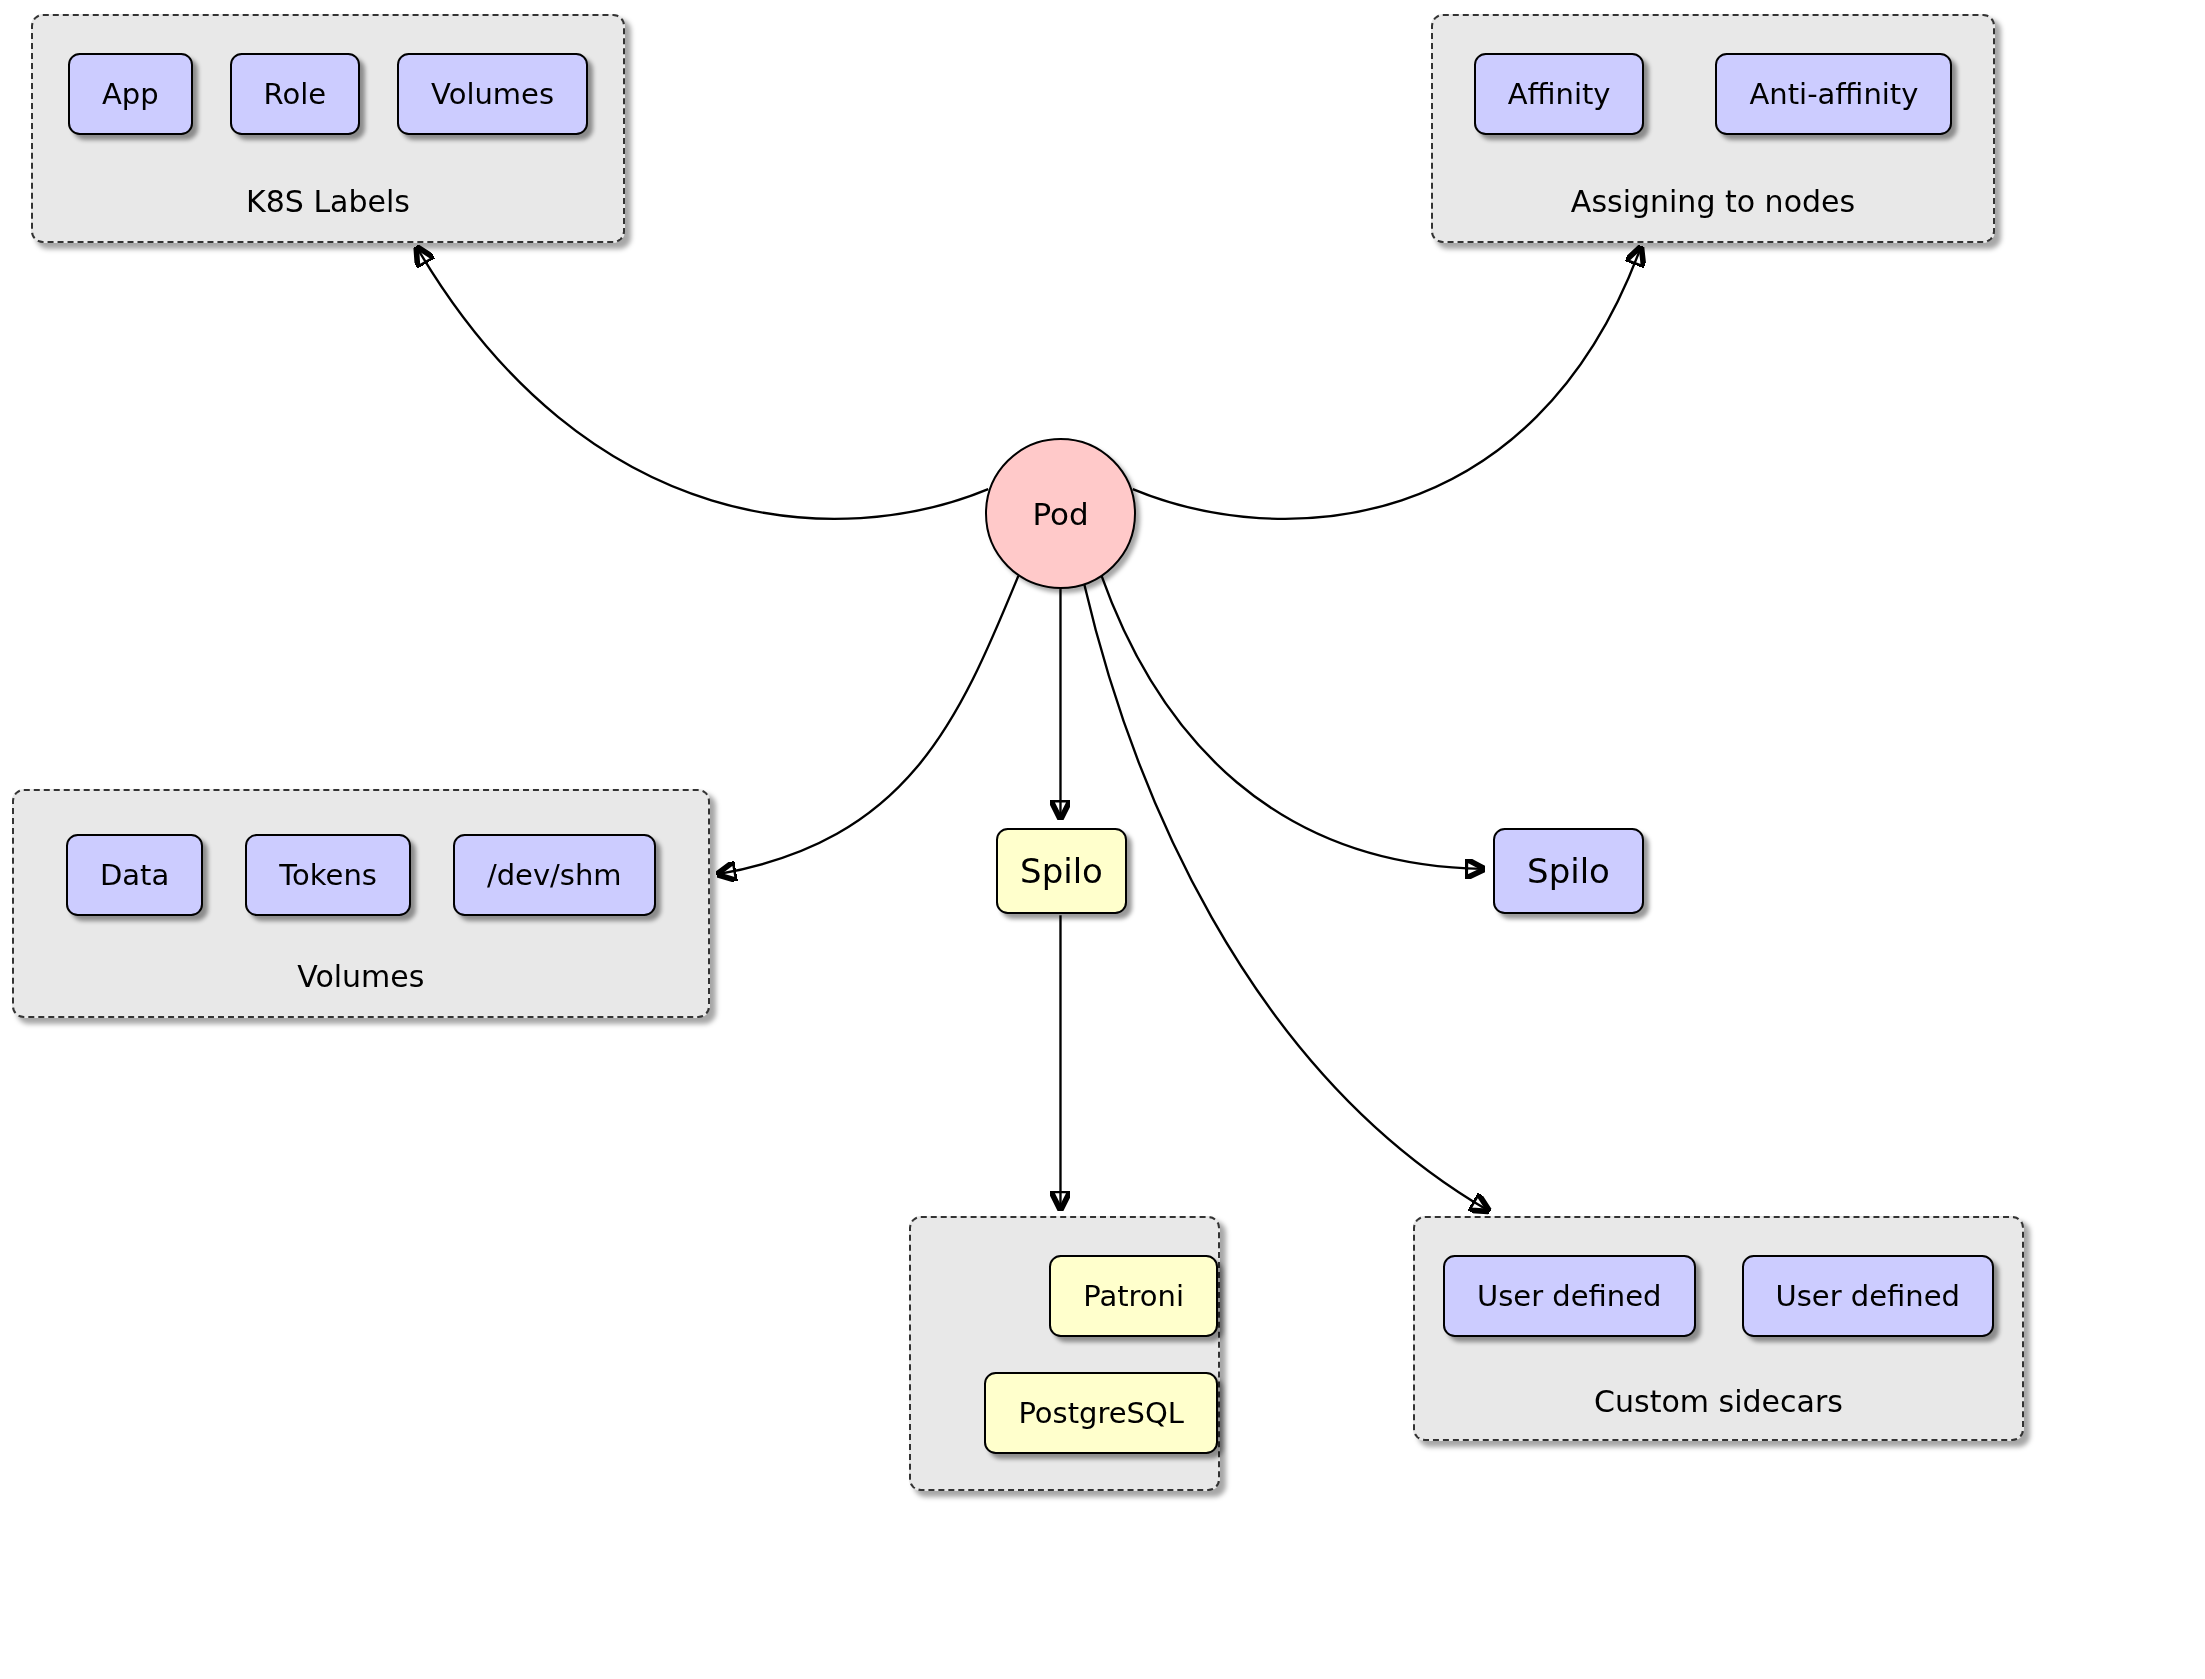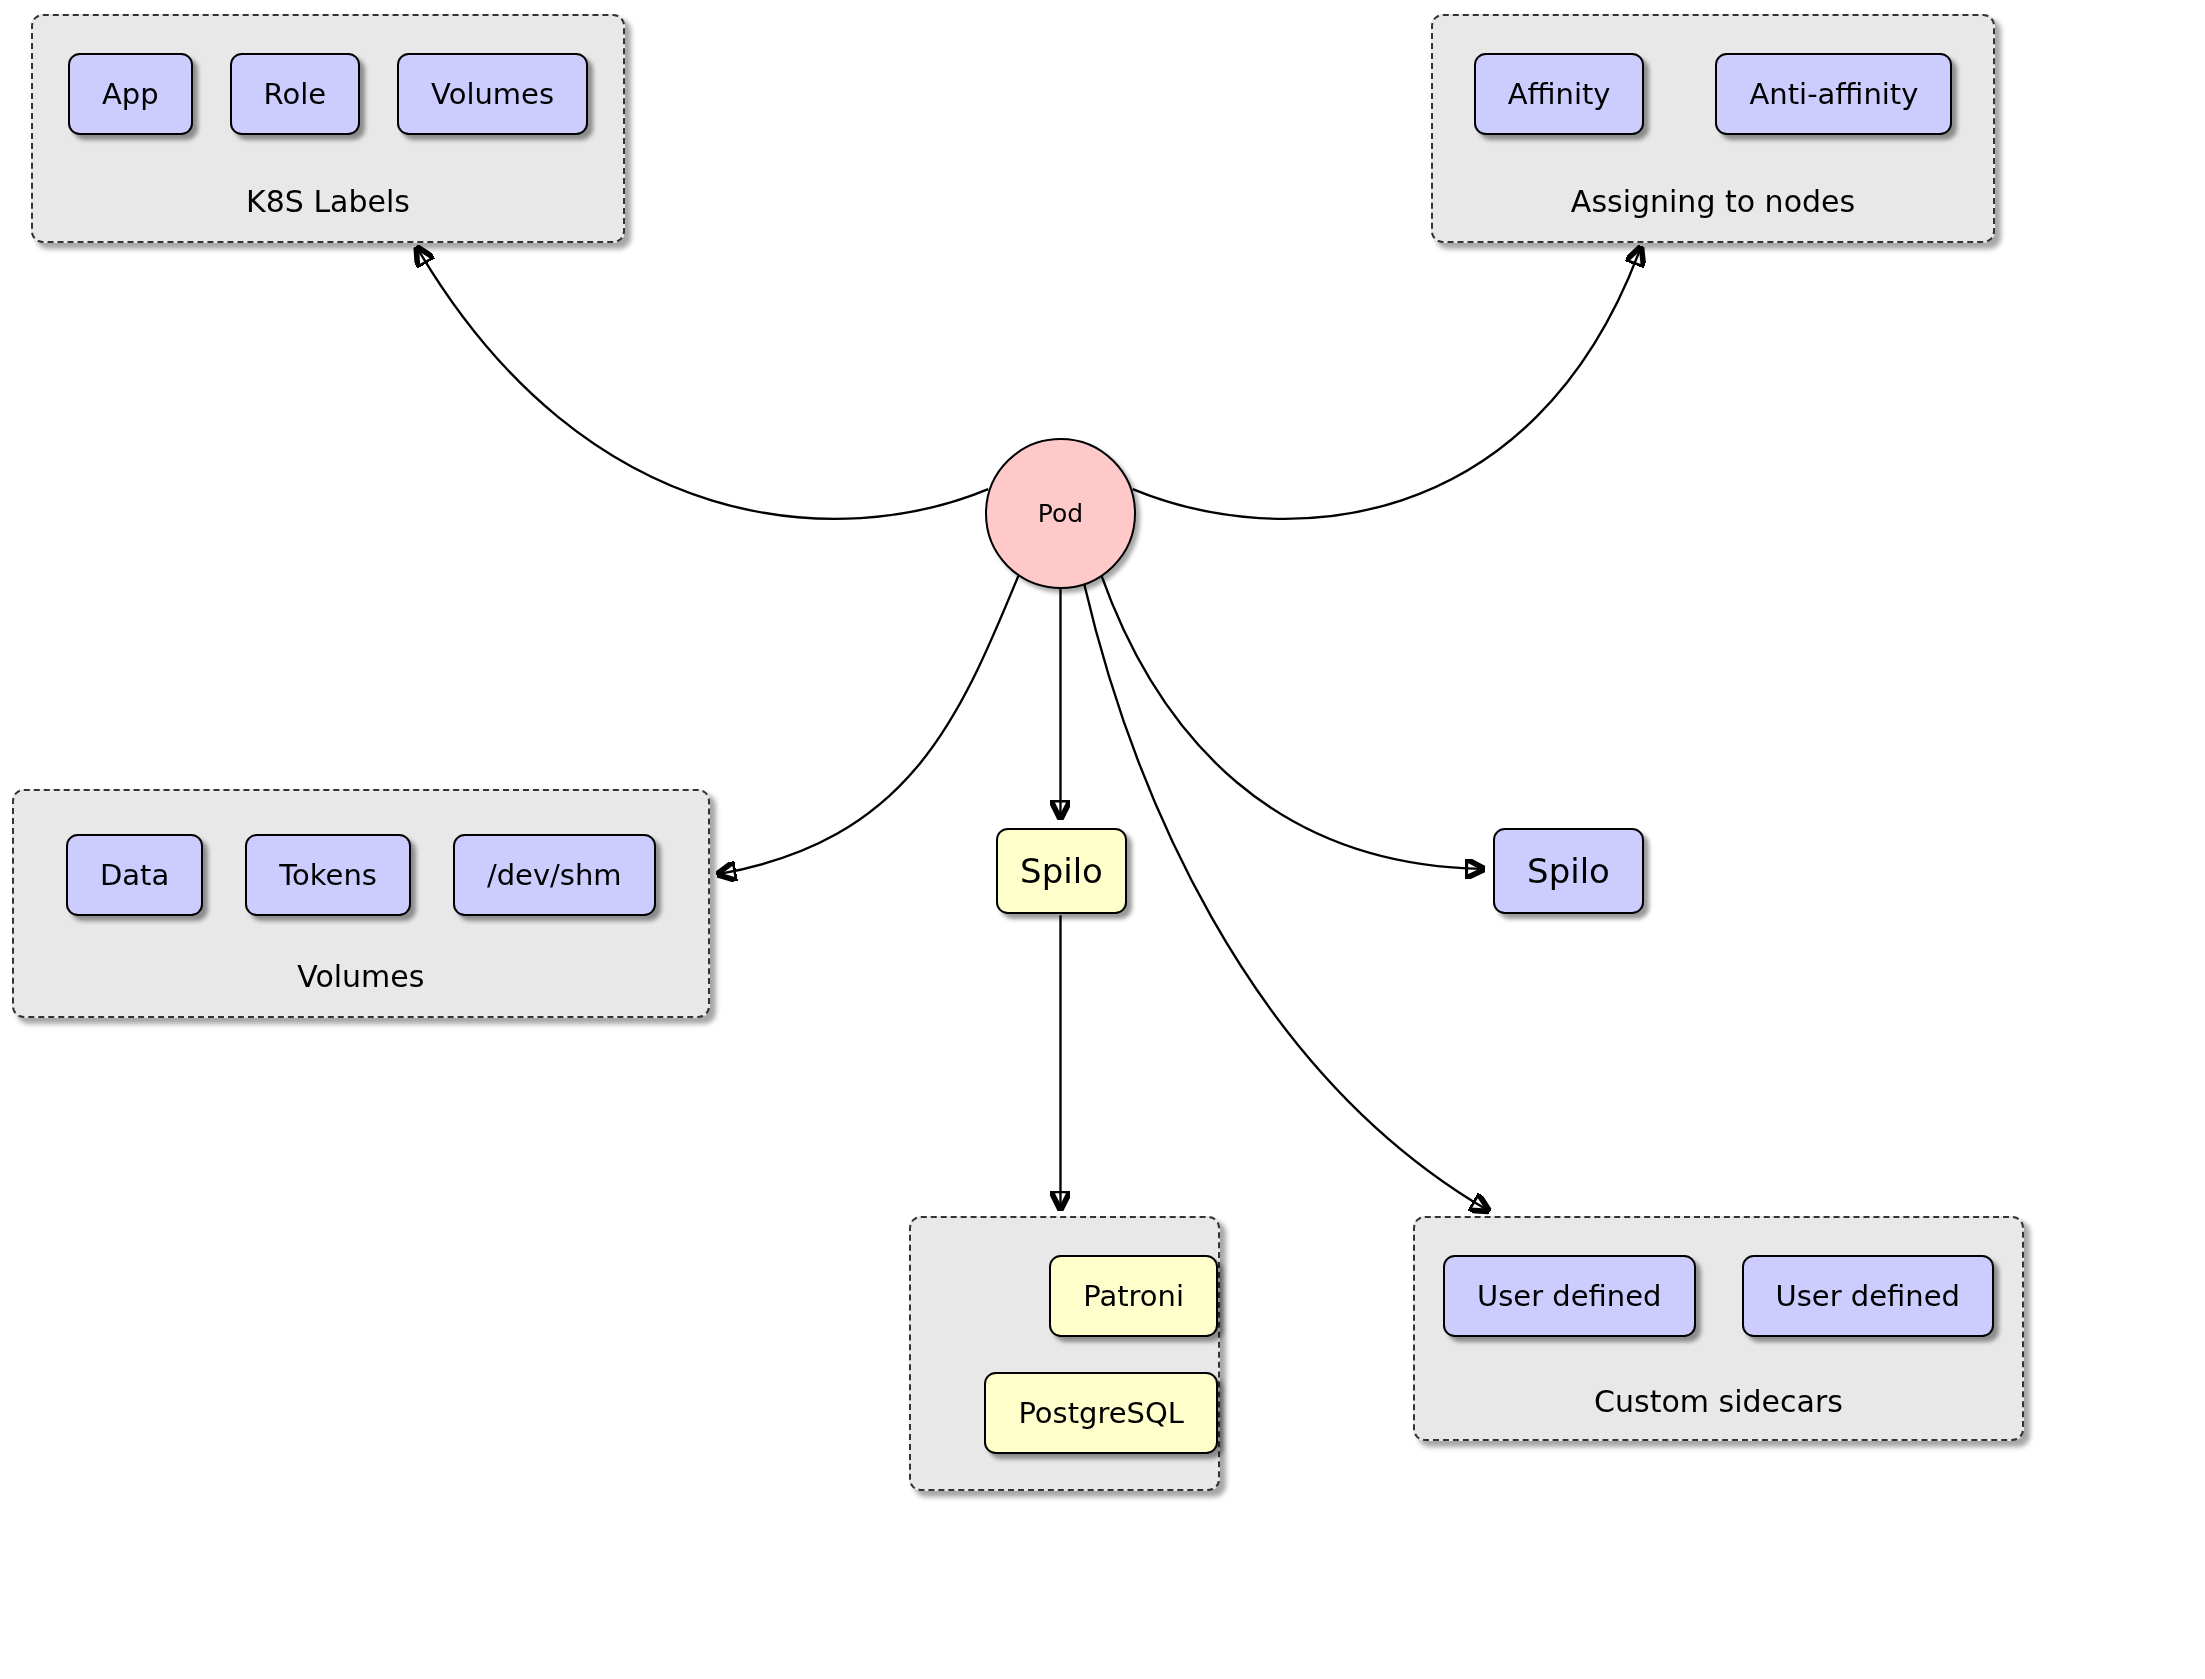--- a/index.html
+++ b/index.html
@@ -79,21 +79,21 @@
   #pod{
     position:absolute;
     left:985px; top:438px;
     width:151px; height:151px;
     border-radius:50%;
     background:var(--pod-pink,#ffc9c9);
     border:2.5px solid #000;
     display:flex;
     align-items:center;
     justify-content:center;
-    font-size:25px;
+    font-size:31px;
     box-shadow:4.2px 4.2px 4.2px rgba(0,0,0,0.35);
   }
 
   
   #g-k8s       { left:31px;   top:14.3px;   width:594px; height:229px; }
   #g-k8s .group-row { padding-top:37px; gap:37px; }
   #g-k8s .group-caption { bottom:22px; }
 
   #g-assign    { left:1431px; top:14.3px;   width:564px; height:229px; }
   #g-assign .group-row { padding-top:37px; gap:71px; }

